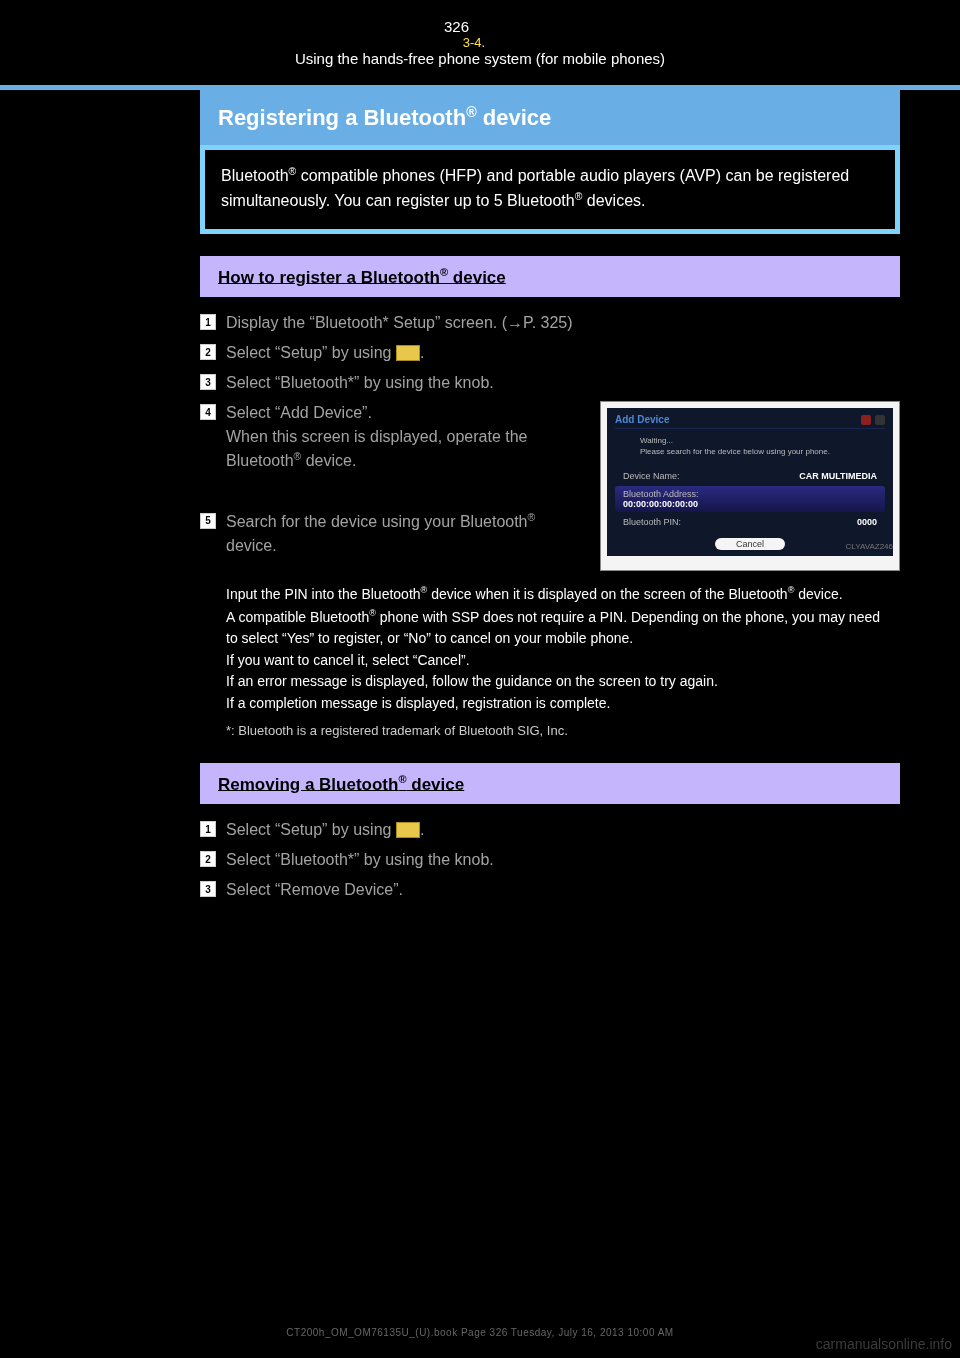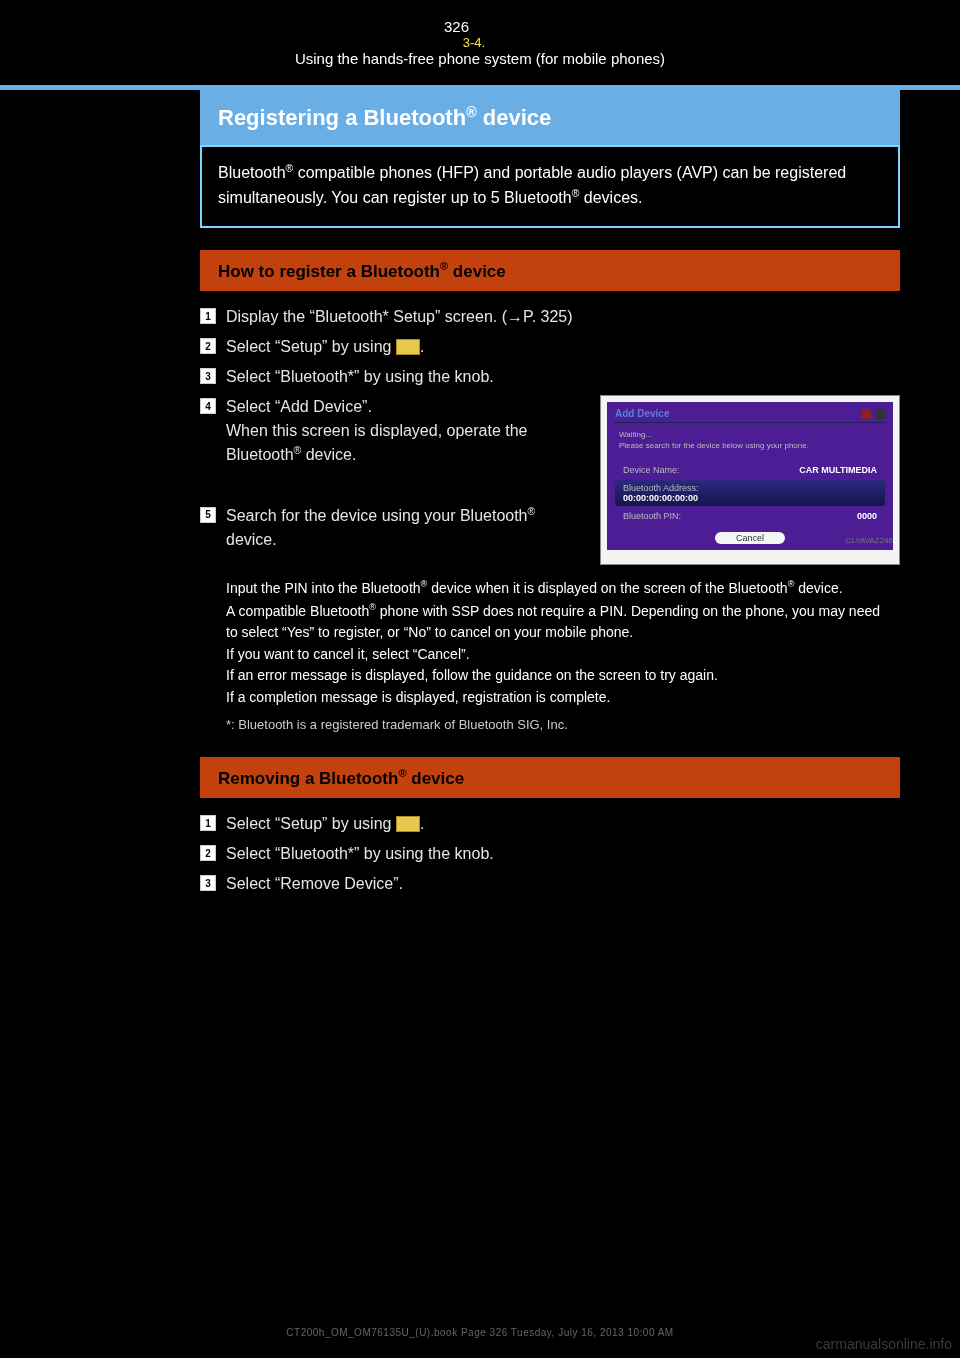--- a/index.html
+++ b/index.html
@@ -6,37 +6,37 @@
   html, body { width: 960px; background: #000; color: #fff; font-family: Arial, Helvetica, sans-serif; }
   .page { width: 960px; height: 1358px; background: #000; position: relative; }
   .header-row { display: flex; align-items: center; padding: 18px 0 8px 0; flex-direction: column; }
   .page-num { width: 128px; text-align: left; padding-left: 28px; font-size: 15px; color: #fff; }
   .section-code { font-size: 13px; color: #fde047; margin-right: 12px; }
   .section-title { font-size: 15px; color: #fff; }
   .right-pad { flex: 1; }
   .blue-divider { height: 5px; background: linear-gradient(to right, #6aaee6 0%, #6aaee6 100%); margin: 10px 0 0 0; }
   .content { padding-left: 200px; padding-right: 60px; }
   .title-banner { background: #6aaee6; color: #fff; font-size: 22px; font-weight: 600; padding: 14px 18px; margin-top: 0; }
-  .intro-box { border: 2px solid #7dd3fc; padding: 14px 16px; font-size: 16px; line-height: 1.55; color: #fff; }
-  .sub-banner { background: #c2410c; color: #000; font-size: 17px; font-weight: 600; padding: 10px 18px; margin-top: 22px; }
+  .intro-box { border: 5px solid #7dd3fc; padding: 14px 16px; font-size: 16px; line-height: 1.55; color: #fff; }
+  .sub-banner { background: #c4b5fd; color: #000; font-size: 17px; font-weight: 600; padding: 10px 18px; margin-top: 22px; text-decoration: underline; }
   .steps { margin-top: 14px; }
   .step { display: flex; align-items: flex-start; gap: 10px; margin-bottom: 6px; font-size: 16px; line-height: 1.5; }
   .step-icon { width: 16px; height: 16px; display: inline-flex; align-items: center; justify-content: center; border: 1px solid #ccc; background: #fff; color: #000; font-size: 10px; font-weight: bold; flex-shrink: 0; margin-top: 3px; }
-  .step-body { flex: 1; color: #e5e5e5; }
+  .step-body { flex: 1; color: #a3a3a3; }
   .menu-btn { display: inline-block; width: 24px; height: 16px; background: #e8c84a; border: 1px solid #a98b20; vertical-align: middle; position: relative; top: -1px; }
   .row-4 { display: flex; gap: 18px; align-items: flex-start; }
   .row-4 .left { flex: 1; }
   .row-4 .right { width: 300px; }
   .screenshot { width: 300px; height: 170px; background: #f4f4f4; border: 1px solid #888; position: relative; padding: 6px; }
-  .screen-inner { background: #4c1d95; width: 100%; height: 148px; padding: 6px 8px; color: #ddd; position: relative; font-size: 9px; }
+  .screen-inner { background: #0f172a; width: 100%; height: 148px; padding: 6px 8px; color: #ddd; position: relative; font-size: 9px; }
   .screen-title { color: #4a88d8; font-weight: bold; font-size: 10px; margin-bottom: 6px; display: flex; justify-content: space-between; align-items: center; border-bottom: 1px solid #1a2550; padding-bottom: 3px; }
   .screen-title-icons { display: flex; gap: 4px; align-items: center; }
   .mini-icon { width: 10px; height: 10px; background: #333; border-radius: 2px; display: inline-block; }
   .mini-icon.red { background: #8a2020; }
-  .screen-sub { color: #bbb; font-size: 8px; margin: 4px 0 10px 4px; line-height: 1.4; }
+  .screen-sub { color: #bbb; font-size: 8px; margin: 4px 0 10px 25px; line-height: 1.4; }
   .screen-row { display: flex; justify-content: space-between; padding: 3px 8px; font-size: 9px; color: #bbb; }
   .screen-row .val { color: #fff; font-weight: bold; }
   .screen-highlight { background: linear-gradient(#2a2a80, #15154a); border-radius: 3px; margin: 2px 0; flex-direction: column; }
   .screen-cancel { margin: 8px auto 0 auto; width: 70px; background: #f5f5f5; color: #333; text-align: center; border-radius: 8px; font-size: 9px; padding: 1px 0; }
   .figcode { position: absolute; right: 6px; bottom: 19px; font-size: 8px; color: #777; }
   .note-block { margin: 12px 16px 0 26px; font-size: 14px; line-height: 1.55; color: #fff; }
   .sup { font-size: 0.65em; vertical-align: super; }
   .footer { position: absolute; bottom: 20px; left: 0; width: 100%; text-align: center; font-size: 10px; color: #666; letter-spacing: 0.5px; }
   .watermark { position: absolute; bottom: 6px; right: 8px; font-size: 14px; color: #555; opacity: 0.7; }
 </style>

